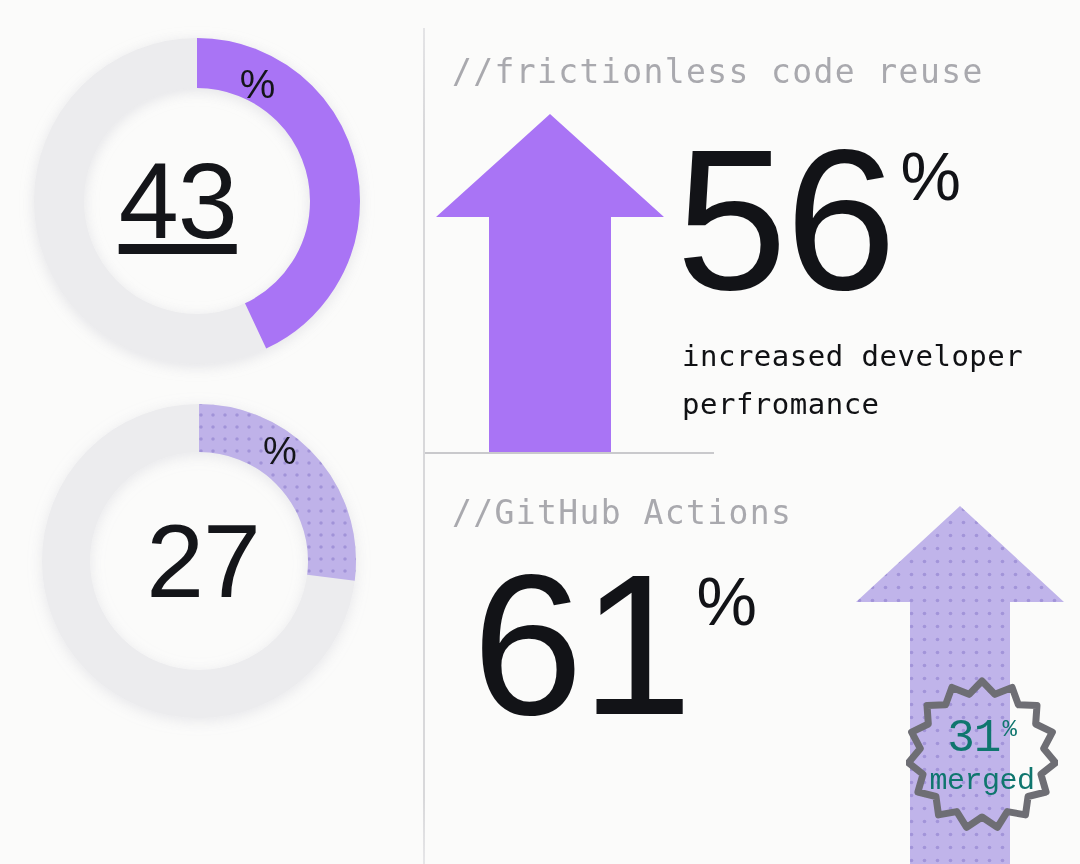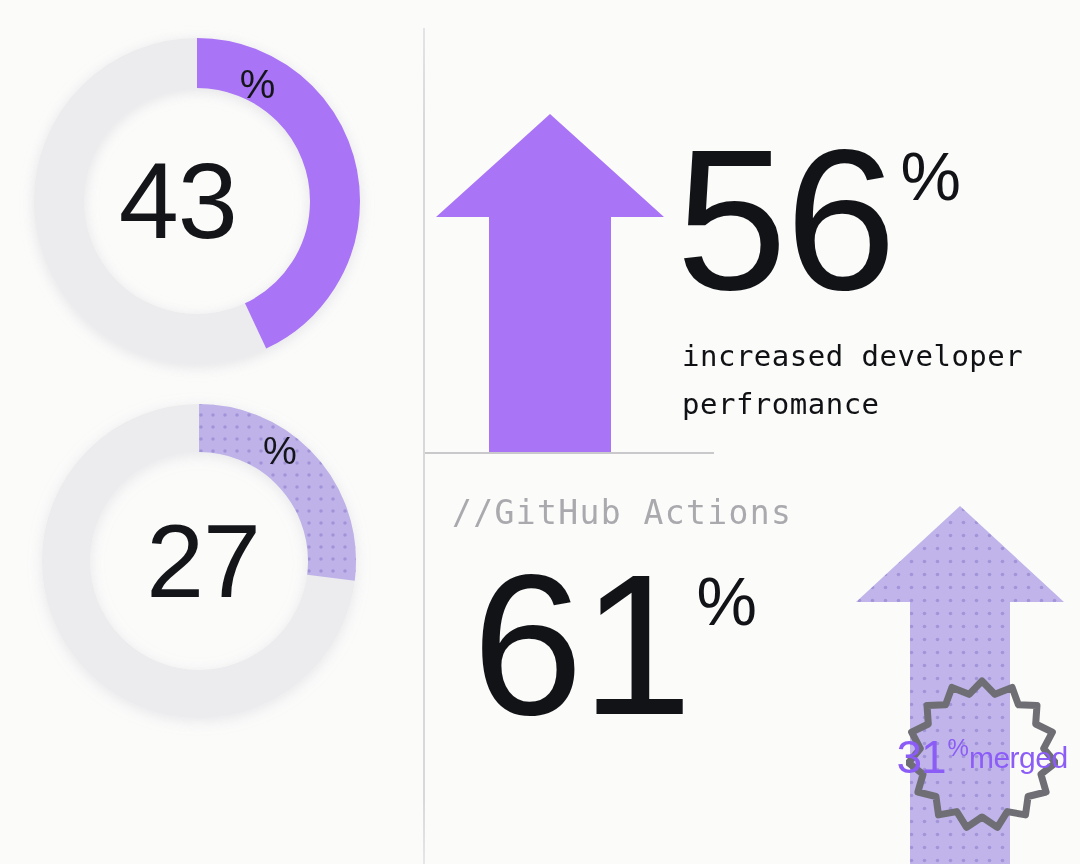--- a/index.html
+++ b/index.html
@@ -38,21 +38,21 @@
     line-height:1;
   }
   .pct{
     font-family:"Liberation Sans", sans-serif;
     font-weight:300;
     color:#141519;
     line-height:1;
   }
 
   #donut-43{left:22px;top:26px;width:350px;height:350px;}
-  #donut-43 .bignum{font-size:108px;}
+  #donut-43 .bignum{font-size:108px;text-decoration:underline;}
   #donut-43 .pct{font-size:40px;align-self:flex-start;margin-top:38px;margin-left:3px;}
 
   #donut-27{left:30px;top:392px;width:338px;height:338px;}
   #donut-27 .bignum{font-size:104px;margin-left:45px;}
   #donut-27 .pct{font-size:38px;align-self:flex-start;margin-top:40px;margin-left:3px;}
 
   .caption{
     font-family:"DejaVu Sans Mono", monospace;
     color:#101114;
     font-size:29px;
@@ -99,22 +99,22 @@
   #cap-87{position:absolute;left:682px;top:332px;width:400px;}
   #cap-87.caption{font-size:29px;line-height:1.67;}
   #cap-61{position:absolute;left:482px;top:757px;width:420px;}
   #cap-61.caption{font-size:29px;line-height:1.67;}
 
   
   #badge{position:absolute;left:906px;top:676px;width:152px;height:158px;}
   #badge svg{position:absolute;inset:0;width:100%;height:100%;}
   #badge .badge-text{
     position:absolute;inset:0;
-    display:flex;flex-direction:row;align-items:center;justify-content:center;
-    font-family:Liberation Sans, sans-serif;color:#8b5cf6;
+    display:flex;flex-direction:column;align-items:center;justify-content:center;
+    font-family:Liberation Mono, monospace;color:#0f766e;
     padding-top:4px;
   }
   #badge .b-row{display:flex;align-items:flex-start;line-height:1;}
   #badge .b-num{font-size:46px;font-weight:400;letter-spacing:-1px;}
   #badge .b-pct{font-size:24px;font-weight:400;margin-top:2px;margin-left:2px;}
   #badge .b-sub{font-size:30px;font-weight:400;margin-top:2px;letter-spacing:-0.5px;}
 </style>
 </head>
 <body>
 
@@ -157,20 +157,21 @@
         <circle cx="169" cy="169" r="133" fill="none" stroke="url(#dots27)" stroke-width="48" stroke-dasharray="225.63 610.03" stroke-dashoffset="0" transform="rotate(-90 169 169)"></circle>
       </svg>
       <div class="center">
         <span class="bignum">27</span>
           <span class="pct">%</span>
       </div>
     </div>
   </div>
 
 
+  <div class="sect-head" id="head-top">//frictionless code reuse</div>
 
   <div class="arrow" id="arrow-top">
     <svg viewBox="0 0 228 338" preserveAspectRatio="none">
       <polygon points="114,0 228,103 175,103 175,338 53,338 53,103 0,103" fill="#a974f5"></polygon>
     </svg>
   </div>
 
   <div class="stat" id="stat-87">
     <span class="stat-num">56</span>
     <span class="stat-pct">%</span>

